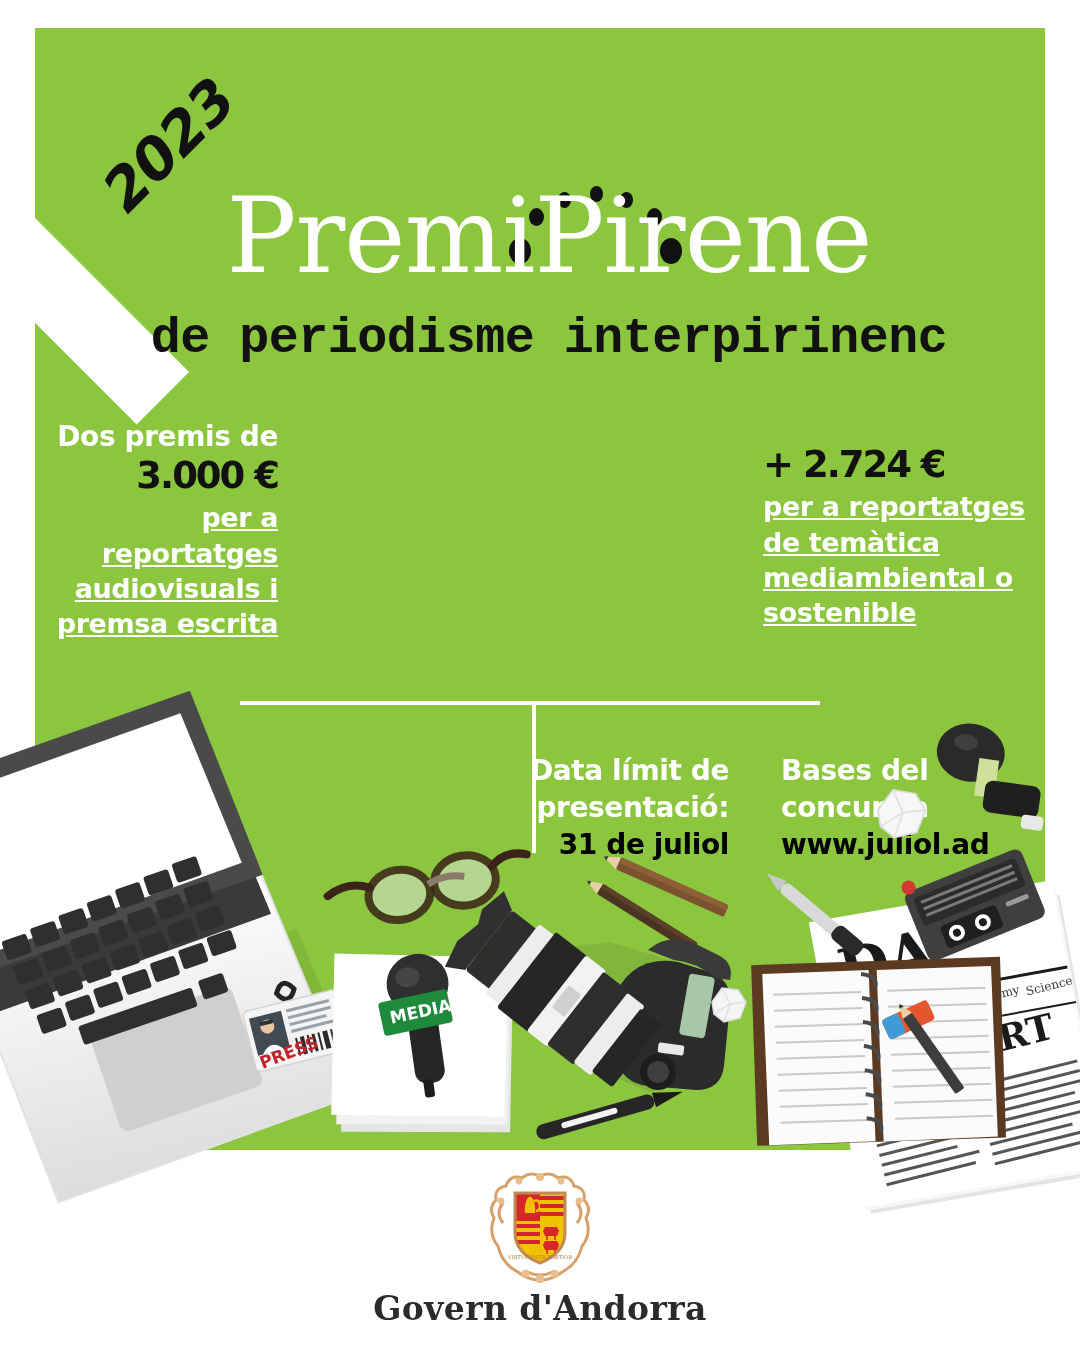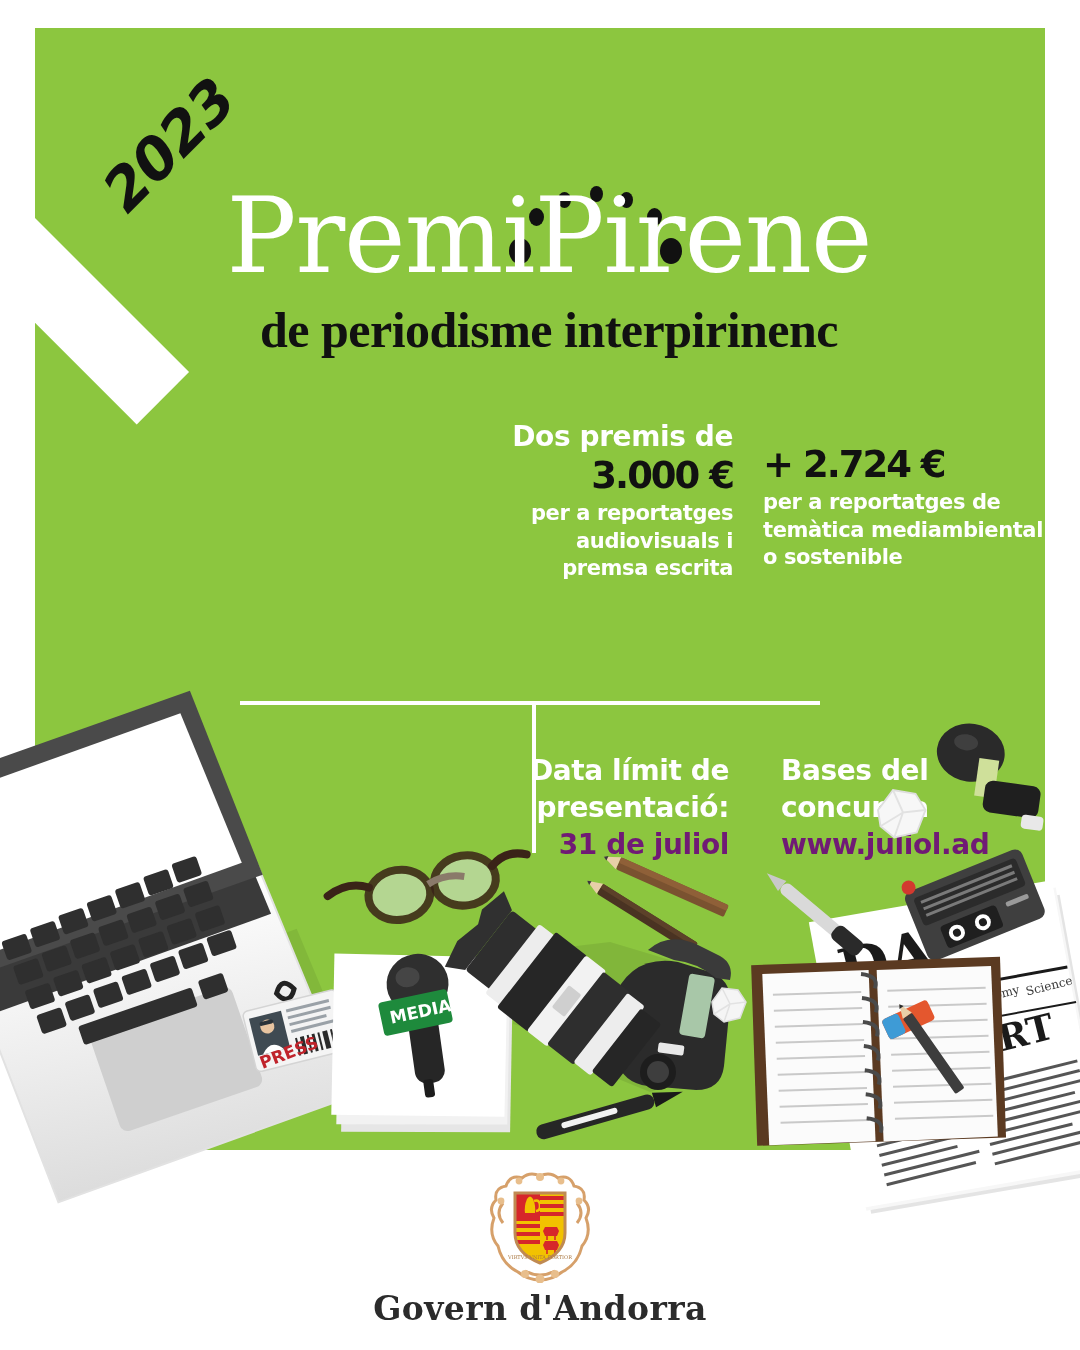--- a/index.html
+++ b/index.html
@@ -68,56 +68,56 @@
   .title-main {
     font-family: "DejaVu Serif", "Liberation Serif", serif;
     font-size: 104px;
     line-height: 1.02;
     color: #ffffff;
     font-weight: normal;
     letter-spacing: -1px;
     white-space: nowrap;
   }
   .title-sub {
-    font-family: Liberation Serif, serif;
+    font-family: Liberation Mono, monospace;
     font-size: 50px;
     font-weight: bold;
     color: #111111;
-    margin-top: 12px;
+    margin-top: 21px;
     letter-spacing: -0.5px;
     white-space: nowrap;
   }
   
   .dot-arc { position: absolute; left: 470px; top: 158px; width: 180px; height: 80px; }
   .dot-arc i { position: absolute; display: block; background: #111111; border-radius: 50%; }
 
   
   .prizes {
     position: absolute;
     left: 0; top: 392px;
     width: 1010px;
     display: flex;
-    justify-content: flex-end;
+    justify-content: space-between;
     align-items: flex-start;
   }
   .prize-col { font-family: "DejaVu Sans", sans-serif; }
   .prize-left { width: 265px; text-align: right; padding-right: 22px; }
   .prize-right { width: 290px; text-align: left; padding-left: 8px; padding-top: 22px; }
 
   .prize-kicker {
     font-size: 28px; font-weight: bold; color: #ffffff;
     line-height: 1.18; letter-spacing: -0.4px;
   }
   .prize-amount {
     font-size: 37px; font-weight: bold; color: #111111;
     line-height: 1.12; letter-spacing: -2px; margin: 2px 0 4px;
   }
   .prize-desc {
-    font-size: 21px; font-weight: bold; color: #ffffff;
-    line-height: 1.3; letter-spacing: -0.4px;
+    font-size: 27px; font-weight: bold; color: #ffffff;
+    line-height: 1.3; letter-spacing: -0.4px; text-decoration: underline;
   }
 
   
   .info-rule {
     position: absolute;
     left: 205px; top: 673px;
     width: 580px; height: 4px;
     background: #ffffff;
   }
   .info-vline {
@@ -133,21 +133,21 @@
     display: flex; justify-content: flex-end;
   }
   .info-col { font-family: "DejaVu Sans", sans-serif; }
   .info-left  { width: 262px; text-align: right; padding-right: 26px; }
   .info-right { width: 290px; text-align: left;  padding-left: 26px; }
   .info-label {
     font-size: 28px; font-weight: bold; color: #ffffff;
     line-height: 1.32; letter-spacing: -0.4px;
   }
   .info-value {
-    font-size: 28px; font-weight: bold; color: #701a75;
+    font-size: 28px; font-weight: bold; color: #000000;
     line-height: 1.32; letter-spacing: -0.4px;
   }
 
   
   .desk { position: absolute; left: 0; top: 0; width: 1080px; height: 1350px; pointer-events: none; }
   .desk svg { display: block; }
 
   
   .footer {
     position: absolute;

